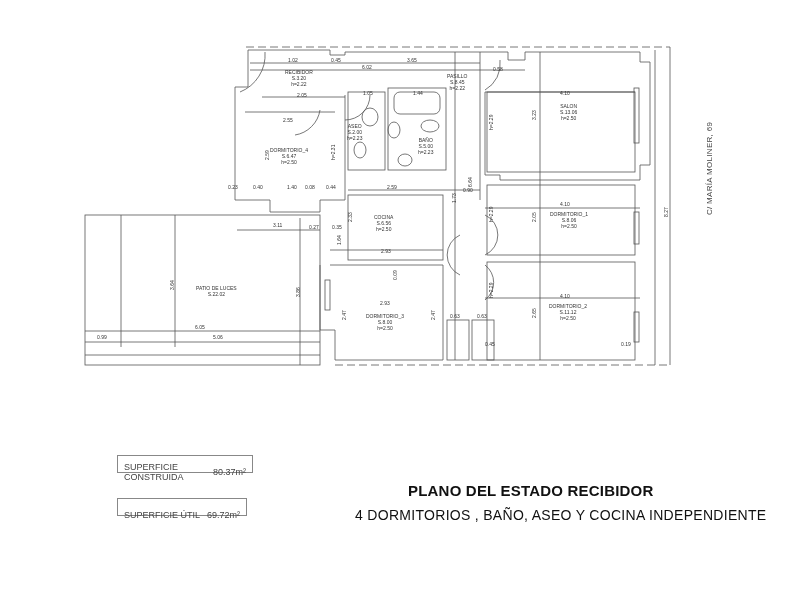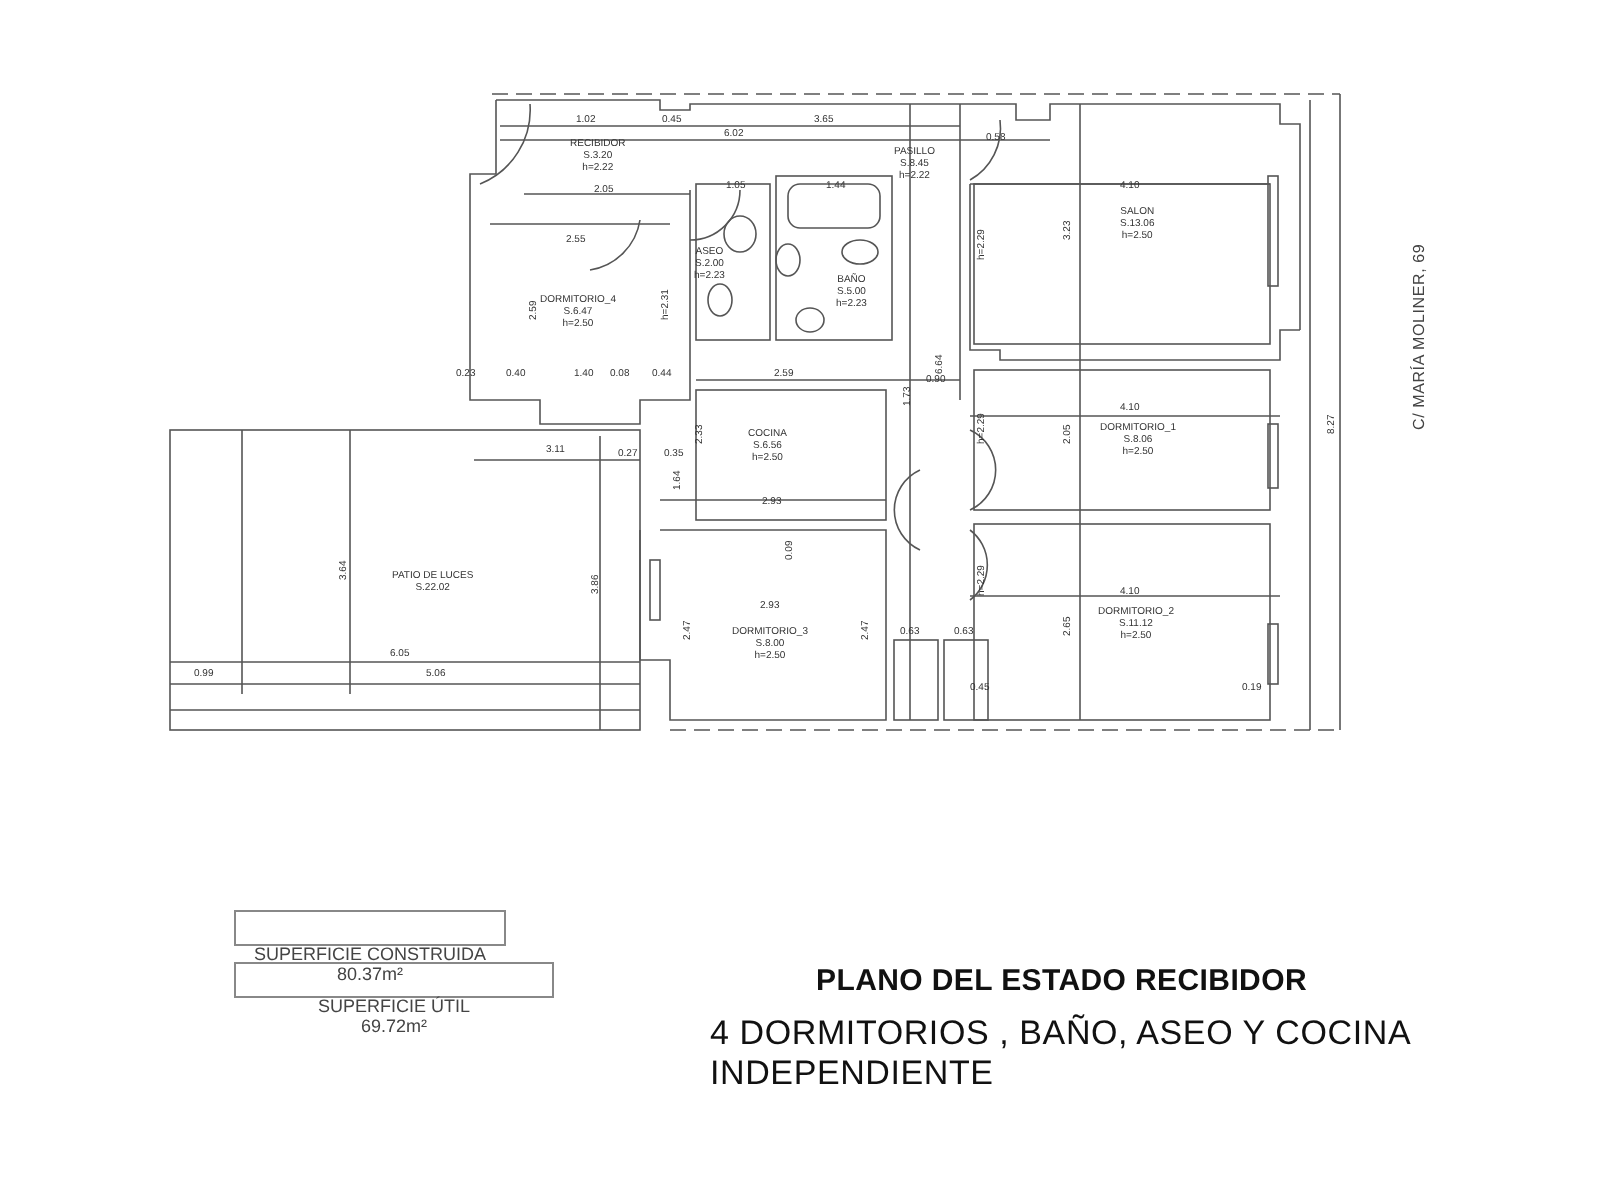--- a/index.html
+++ b/index.html
@@ -3,23 +3,23 @@
 <meta charset="utf-8">
 <style>
   html, body { margin:0; padding:0; background:#ffffff; }
   body { width:800px; height:599px; position:relative; overflow:hidden; font-family:"Liberation Sans", sans-serif; }
   #plan { position:absolute; left:0; top:0; width:800px; height:420px; }
   .lbl { position:absolute; font-family:"Liberation Sans", sans-serif; font-size:5px; color:#333; line-height:6px; text-align:center; white-space:nowrap; }
   .dim { position:absolute; font-family:"Liberation Sans", sans-serif; font-size:5px; color:#333; white-space:nowrap; }
   .dimv { position:absolute; font-family:"Liberation Sans", sans-serif; font-size:5px; color:#333; white-space:nowrap; transform:rotate(-90deg); transform-origin:left top; }
   .street { position:absolute; left:705px; top:215px; font-size:8px; color:#444; transform:rotate(-90deg); transform-origin:left top; white-space:nowrap; letter-spacing:0.3px; }
   .watermark { position:absolute; left:330px; top:282px; font-size:22px; color:rgba(180,180,180,0.35); font-weight:bold; letter-spacing:1px; }
-  .sbox { position:absolute; border:1px solid #888; height:18px; box-sizing:border-box; font-size:9px; color:#444; display:flex; align-items:center; justify-content:space-between; padding:16px 6px 0 6px;flex-direction:column; }
+  .sbox { position:absolute; border:1px solid #888; height:18px; box-sizing:border-box; font-size:9px; color:#444; display:flex; align-items:center; justify-content:space-between; padding:16px 6px 0 6px; }
   #t1 { position:absolute; left:408px; top:482px; font-size:15px; font-weight:bold; color:#111; letter-spacing:0.2px; }
-  #t2 { position:absolute; left:355px; top:507px; font-size:17px; color:#111; letter-spacing:0.3px; }
+  #t2 { position:absolute; left:355px; top:507px; font-size:14px; color:#111; letter-spacing:0.3px; }
 </style>
 </head>
 <body>
 
 <div id="plan">
   <svg width="800" height="420" viewBox="0 0 800 420" style="position:absolute;left:0;top:0;">
     <g fill="none" stroke="#555" stroke-width="0.8">
 
       <line x1="246" y1="47" x2="670" y2="47" stroke-dasharray="8,4"></line>
 
@@ -201,19 +201,19 @@
   <span class="dimv" style="left:430px;top:320px;">2.47</span>
   <span class="dimv" style="left:392px;top:280px;">0.09</span>
 
   <div class="street">C/ MARÍA MOLINER, 69</div>
 </div>
 
 <div class="sbox" style="left:117px;top:455px;width:136px;">
   <span>SUPERFICIE CONSTRUIDA</span>
   <span>80.37m²</span>
 </div>
-<div class="sbox" style="left:117px;top:481px;width:160px;">
+<div class="sbox" style="left:117px;top:498px;width:130px;">
   <span>SUPERFICIE ÚTIL</span>
   <span>69.72m²</span>
 </div>
 
 <div id="t1">PLANO DEL ESTADO RECIBIDOR</div>
 <div id="t2">4 DORMITORIOS , BAÑO, ASEO Y COCINA INDEPENDIENTE</div>
 
 </body></html>

